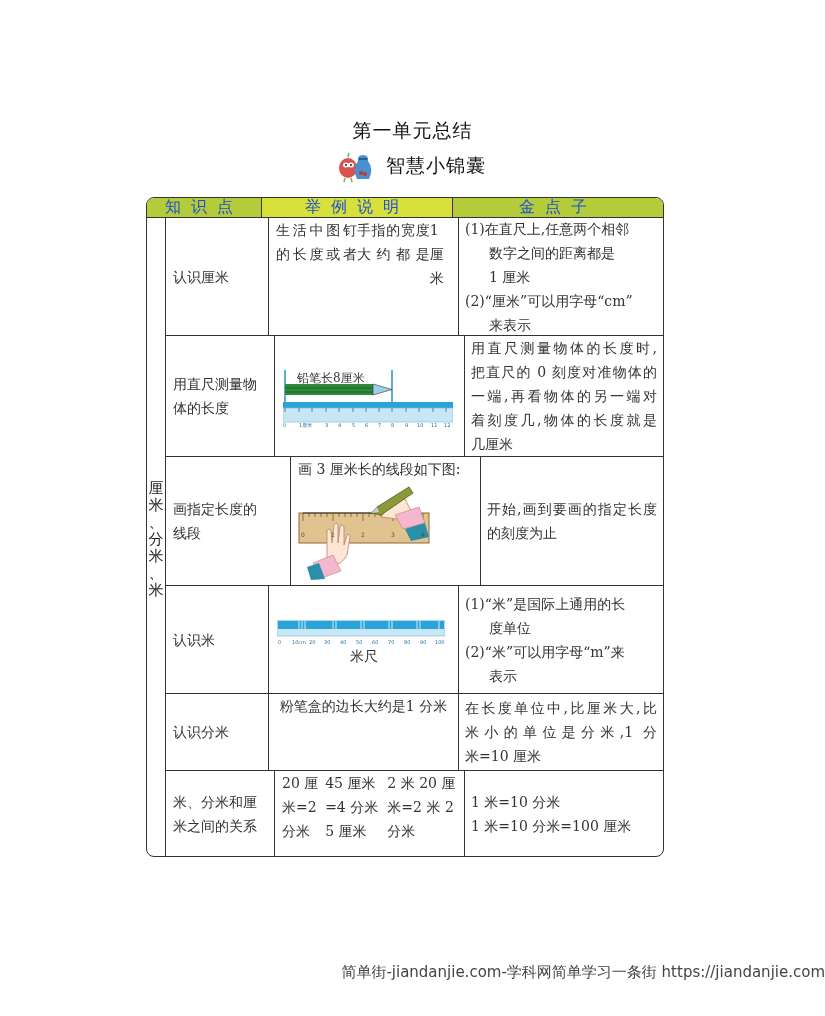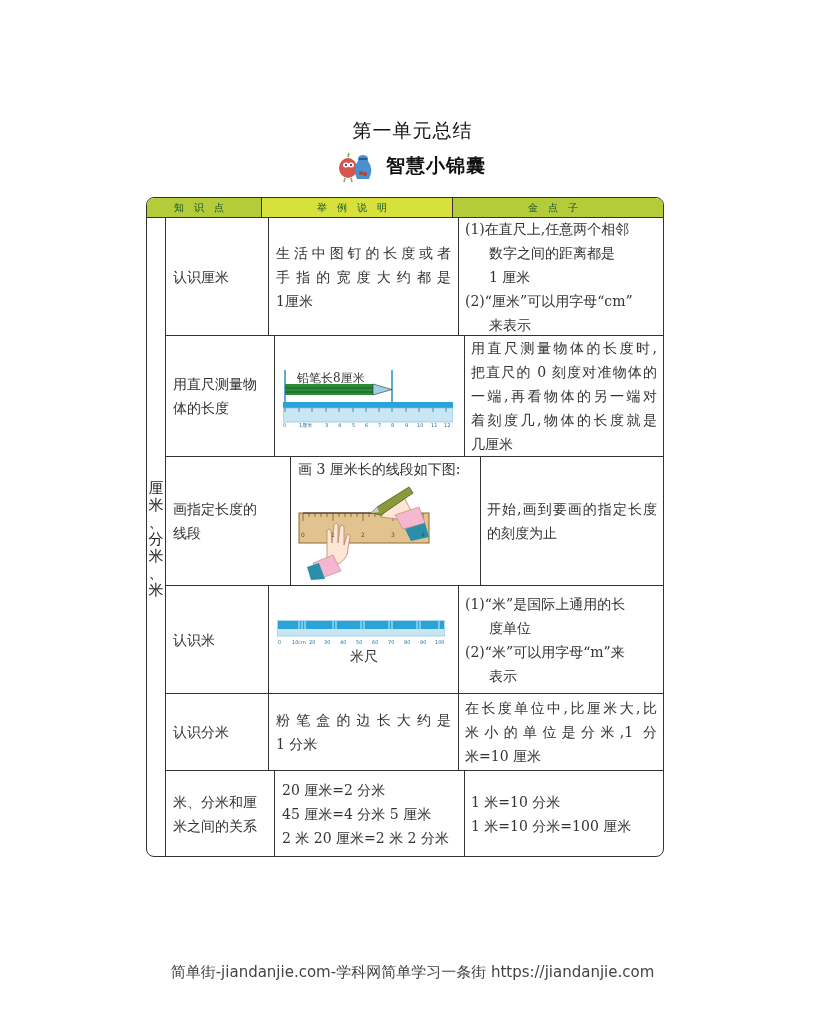--- a/index.html
+++ b/index.html
@@ -1,47 +1,47 @@
 <!DOCTYPE html>
 <html><head>
 <meta charset="utf-8">
 <style>
   html, body { margin: 0; padding: 0; background: #ffffff; }
   body { width: 825px; height: 1016px; position: relative; overflow: hidden;
          font-family: "DejaVu Serif", "Liberation Serif", serif; color: #222; }
   .title { position: absolute; left: 0; width: 825px; top: 118px; text-align: center;
            font-size: 19px; letter-spacing: 1px; color: #111; }
-  .subtitle { position: absolute; left: 336px; top: 148px; height: 36px; display: flex; align-items: center; font-weight: bold; }
+  .subtitle { position: absolute; left: 336px; top: 148px; height: 36px; display: flex; align-items: center; }
   .subtitle .txt { font-size: 19px; margin-left: 10px; color: #111; letter-spacing: 1px; }
   .mascot { width: 40px; height: 34px; position: relative; }
   .tbl-wrap { position: absolute; left: 146px; top: 197px; width: 516px; height: 658px;
               border: 1.3px solid #333; border-radius: 8px; overflow: hidden; }
   .thead { position: absolute; left: 0; top: 0; width: 516px; height: 19px; display: flex;
            border-bottom: 1.3px solid #333; }
-  .thead div { display: flex; align-items: center; justify-content: center; font-size: 10px;
-               letter-spacing: 10px; color: #14532d; height: 19px; }
+  .thead div { display: flex; align-items: center; justify-content: center; font-size: 16px;
+               letter-spacing: 10px; color: #1d4ed8; height: 19px; }
   .th1 { width: 114px; background: #b5cc3a; border-right: 1.3px solid #333; }
   .th2 { width: 190px; background: #d8e13c; border-right: 1.3px solid #333; }
   .th3 { flex: 1; background: #b5cc3a; }
   .side { position: absolute; left: 0; top: 20px; width: 18px; bottom: 0; border-right: 1.3px solid #333; }
   .side-text { position: absolute; left: 0; width: 18px; top: 262px; font-size: 15px; line-height: 17px;
                text-align: center; color: #222; }
   .row { position: absolute; left: 19px; width: 497px; display: flex; border-bottom: 1.3px solid #333; }
   .row:last-child { border-bottom: none; }
   .c1 { width: 95px; border-right: 1.3px solid #333; display: flex; align-items: center;
         padding-left: 7px; font-size: 14px; line-height: 24px; color: #333; }
   .c2 { width: 190px; border-right: 1.3px solid #333; position: relative; font-size: 14px;
         line-height: 24px; color: #333; padding: 0 7px; box-sizing: border-box; }
   .c3 { flex: 1; padding: 0 6px; box-sizing: border-box; font-size: 14px; line-height: 24px;
         color: #333; display: flex; flex-direction: column; justify-content: center; }
-  .vc { display: flex; flex-direction: column; justify-content: center; }
+  .vc { display: flex; flex-direction: row; justify-content: center; }
   .just { text-align: justify; text-align-last: justify; }
   .indent { padding-left: 24px; }
   .ruler-label { font-size: 11px; color: #333; }
-  .footer { position: absolute; top: 963px; left: 0; width: 825px; text-align: center;
+  .footer { position: absolute; top: 963px; left: 0; width: 825px; text-align: right;
             font-family: "DejaVu Sans", "Liberation Sans", sans-serif; font-size: 15px; color: #444; }
 </style>
 </head>
 <body>
 
 <div class="title">第一单元总结</div>
 
 <div class="subtitle">
   <span class="mascot">
     <svg width="40" height="34" viewBox="0 0 40 34">

